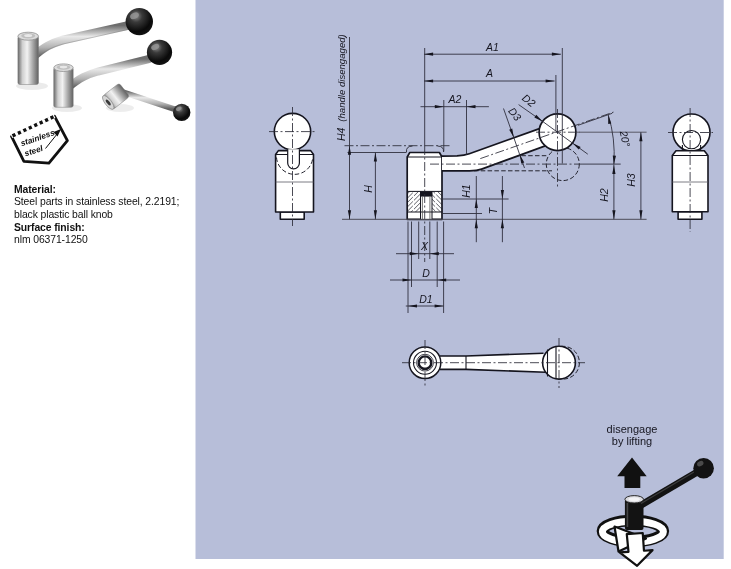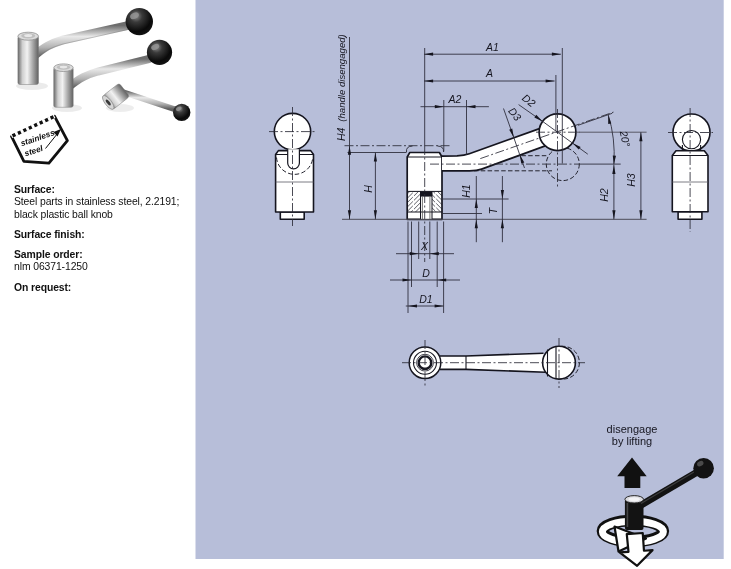--- a/index.html
+++ b/index.html
@@ -1,20 +1,20 @@
 <!DOCTYPE html>
 <html><head>
 <meta charset="utf-8">
 <style>
 html,body{margin:0;padding:0}
 body{width:731px;height:569px;background:#fff;font-family:"Liberation Sans",sans-serif;position:relative;overflow:hidden}
 #main{position:absolute;left:0;top:0}
 .info{position:absolute;left:14px;top:184px;width:176px;font-size:10.4px;line-height:12.3px;color:#111;letter-spacing:-0.1px}
 .info p{margin:0}
-.info .h{font-weight:bold;margin-top:8px}
+.info .h{font-weight:bold;margin-top:1px}
 .info .h0{margin-top:0}
 </style>
 </head>
 <body>
 <svg id="main" width="731" height="569" viewBox="0 0 731 569">
 <defs>
 <polygon id="ar" points="0,0 -9,-1.6 -9,1.6"></polygon>
 <pattern id="ht1" width="3.1" height="3.1" patternUnits="userSpaceOnUse" patternTransform="rotate(45)">
 <line x1="0" y1="0" x2="0" y2="3.1" stroke="#1a1a24" stroke-width="1"></line>
 </pattern>
@@ -284,19 +284,17 @@
 <line x1="11.5" y1="136.4" x2="54.6" y2="116.3" stroke="#fff" stroke-width="3.6"></line>
 <line x1="12.5" y1="135.9" x2="55.2" y2="116" stroke="#111" stroke-width="3.4" stroke-dasharray="3.2 2.8"></line>
 <text x="38.5" y="140.5" font-size="8.3" font-weight="bold" font-style="italic" text-anchor="middle" transform="rotate(-19 38.5 140.5)" fill="#111">stainless</text>
 <text x="34.5" y="153.5" font-size="8.3" font-weight="bold" font-style="italic" text-anchor="middle" transform="rotate(-19 34.5 153.5)" fill="#111">steel</text>
 <path d="M45.5,148.5 L57.5,133.5" stroke="#111" stroke-width="1"></path>
 <polygon points="61,129 53.5,132 57.5,136.5" fill="#111"></polygon>
 </g>
 </svg>
 
 <div class="info">
-<p class="h h0">Surface:</p>
+<p class="h h0">Material:</p>
 <p>Steel parts in stainless steel, 2.2191; black plastic ball knob</p>
 <p class="h">Surface finish:</p>
-<p class="h">Sample order:</p>
 <p>nlm 06371-1250</p>
-<p class="h">On request:</p>
 </div>
 
 </body></html>

